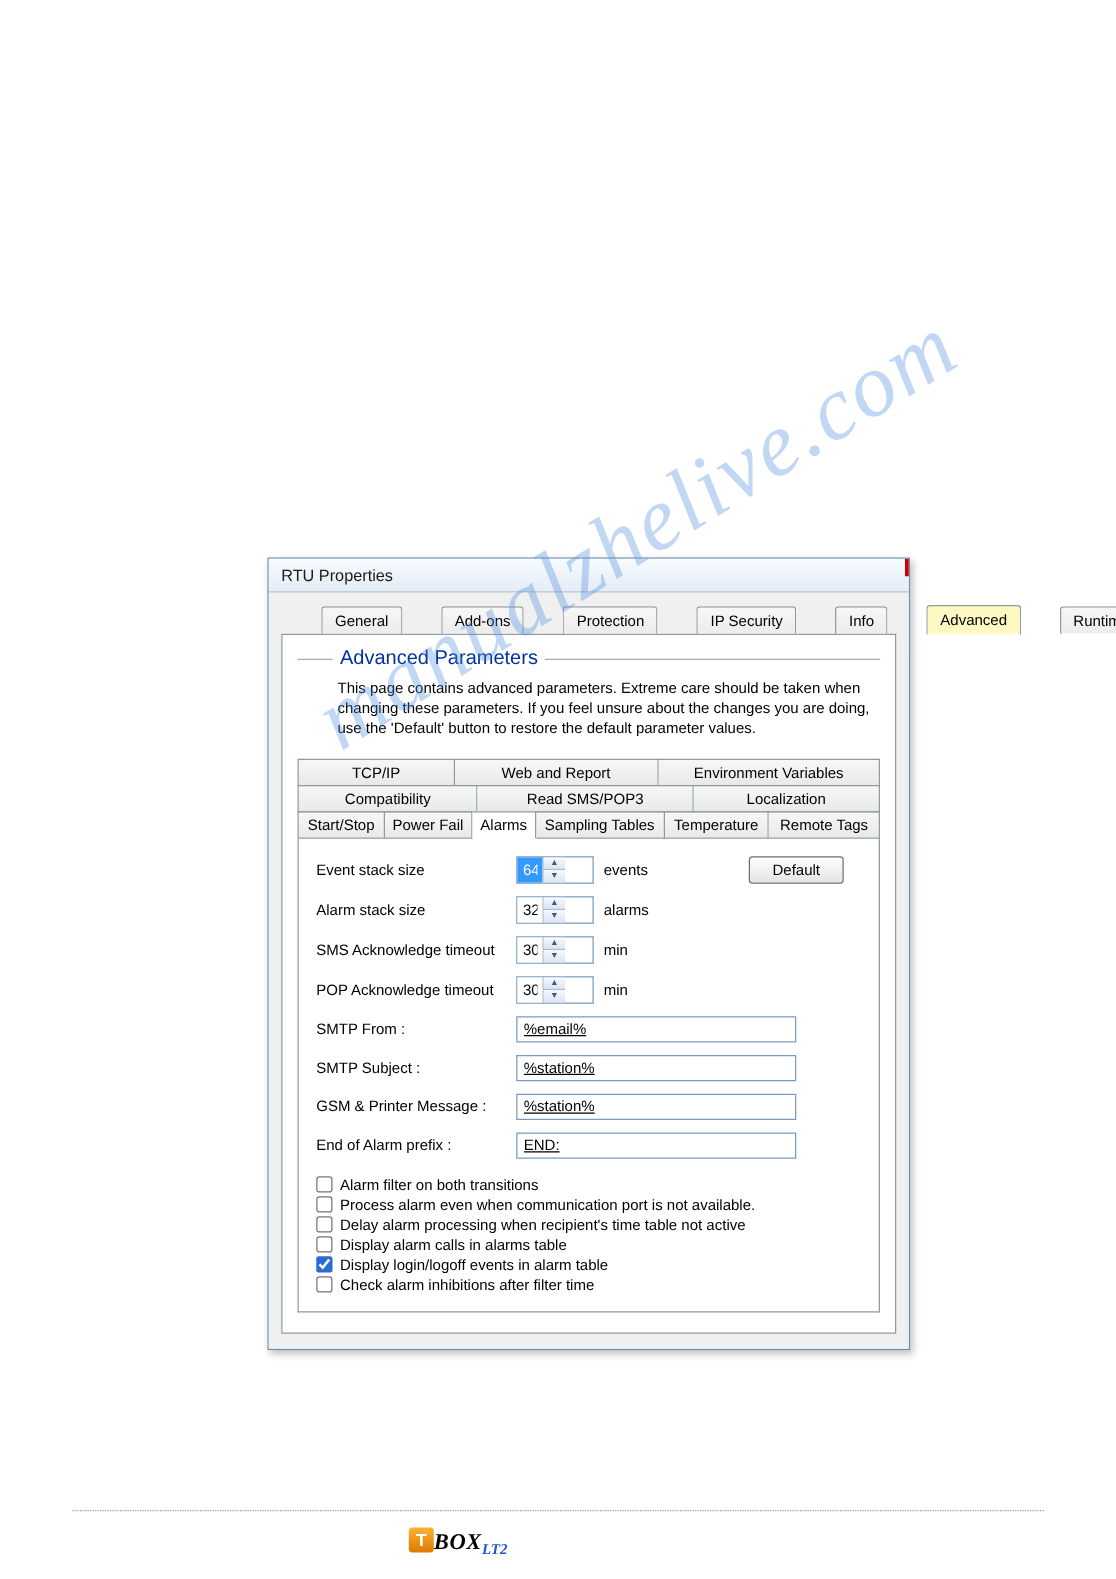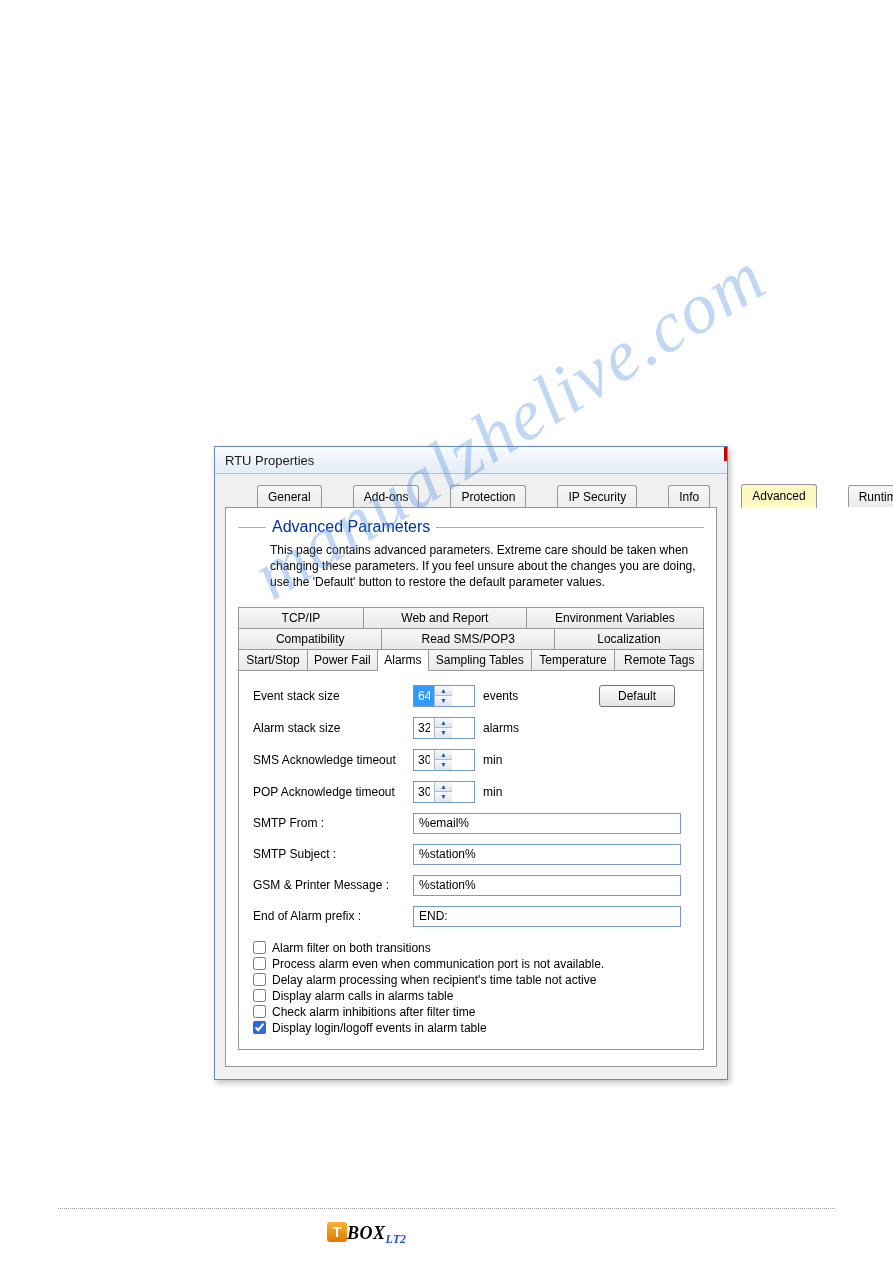--- a/index.html
+++ b/index.html
@@ -191,23 +191,24 @@
       cursor: pointer;
     }
     .default-btn-wrap {
       position: absolute;
       right: 14px;
     }
     .subpanel .toprow { position: relative; }
     .txt {
       border: 1px solid #7a9ac0;
       height: 21px;
-      width: 268px;
+      width: 224px;
       padding: 0 5px;
       font-size: 12px;
+      text-decoration: underline;
     }
     .checks { margin-top: 8px; }
     .checkrow {
       display: flex;
       align-items: center;
       gap: 6px;
       margin-bottom: 2px;
     }
     .checkrow input[type=checkbox] {
       width: 13px;
@@ -383,26 +384,26 @@
             </div>
             <div class="checkrow">
               <input type="checkbox" style="">
               <span>Delay alarm processing when recipient's time table not active</span>
             </div>
             <div class="checkrow">
               <input type="checkbox" style="">
               <span>Display alarm calls in alarms table</span>
             </div>
             <div class="checkrow">
+              <input type="checkbox" checked="" style="">
+              <span>Display login/logoff events in alarm table</span>
+            </div>
+            <div class="checkrow">
               <input type="checkbox" style="">
               <span>Check alarm inhibitions after filter time</span>
-            </div>
-            <div class="checkrow">
-              <input type="checkbox" checked="" style="">
-              <span>Display login/logoff events in alarm table</span>
             </div>
           </div>
 
         </div>
       </div>
 
     </div>
   </div>
 </div>
 

